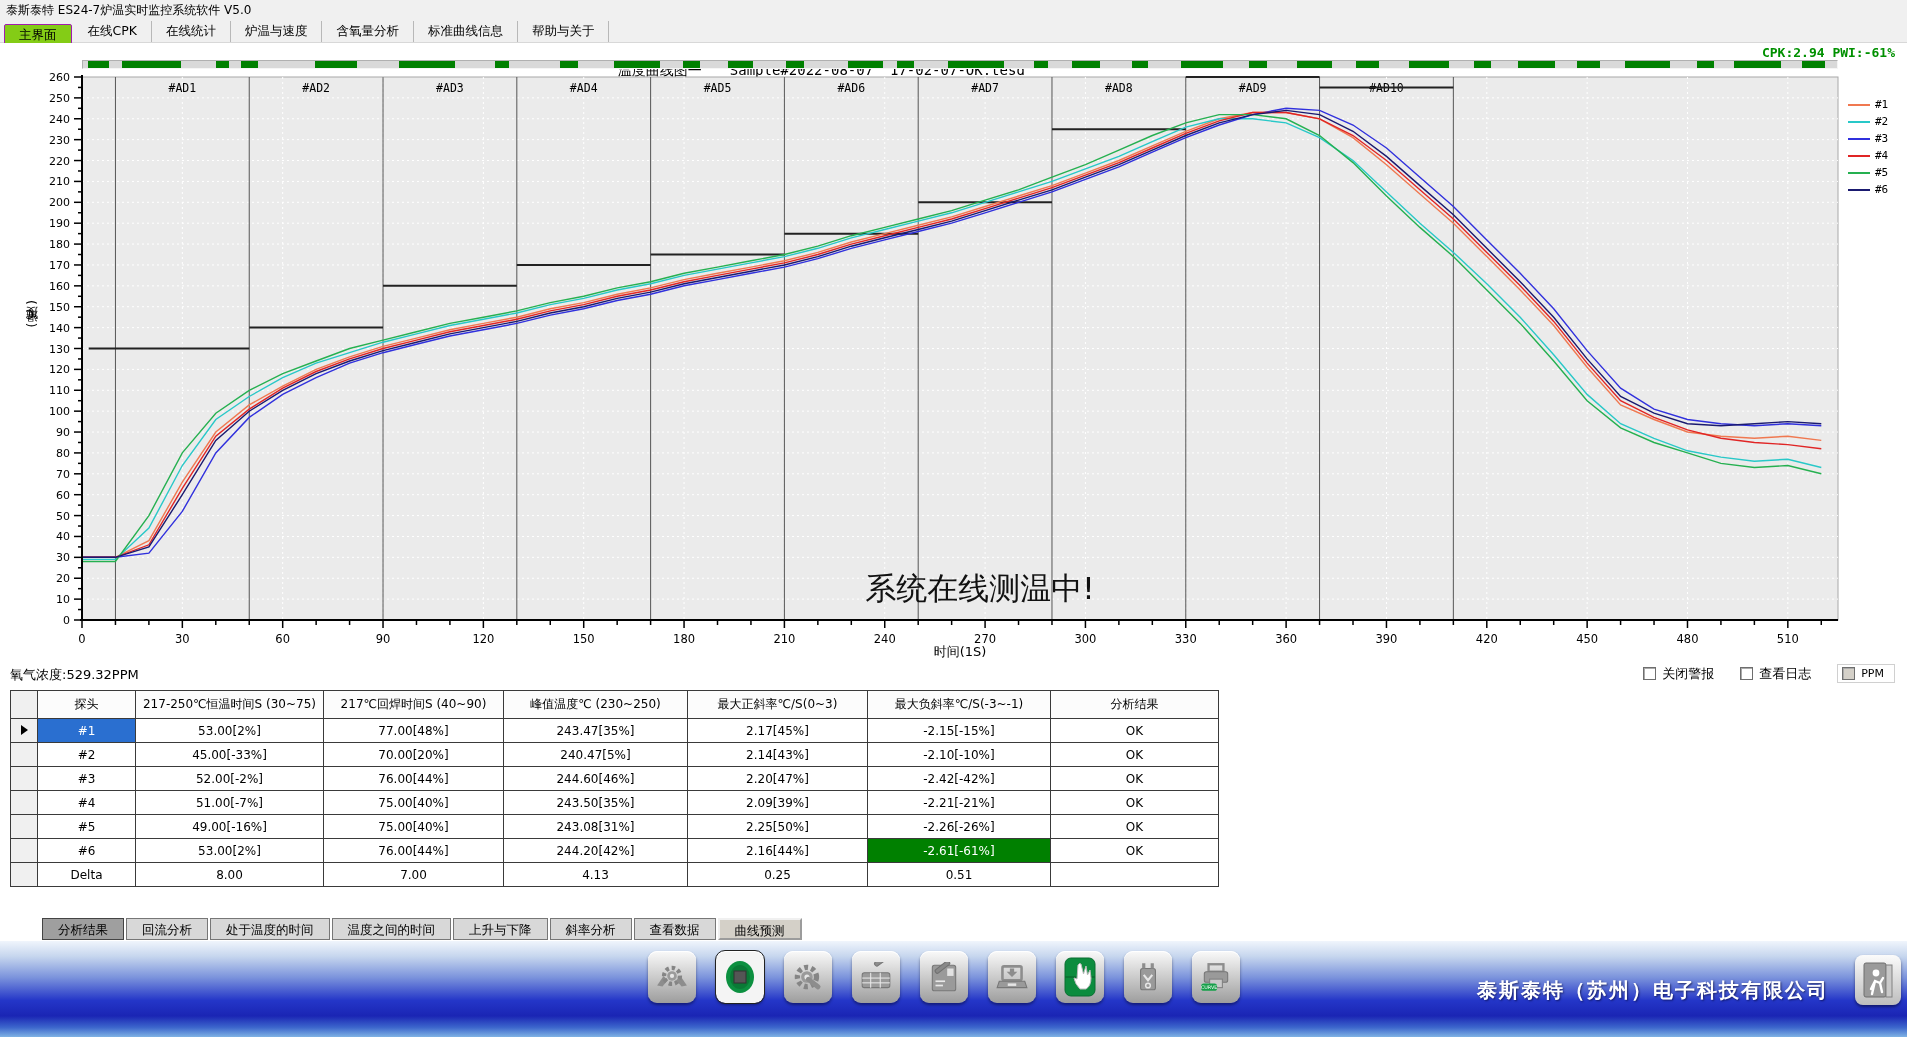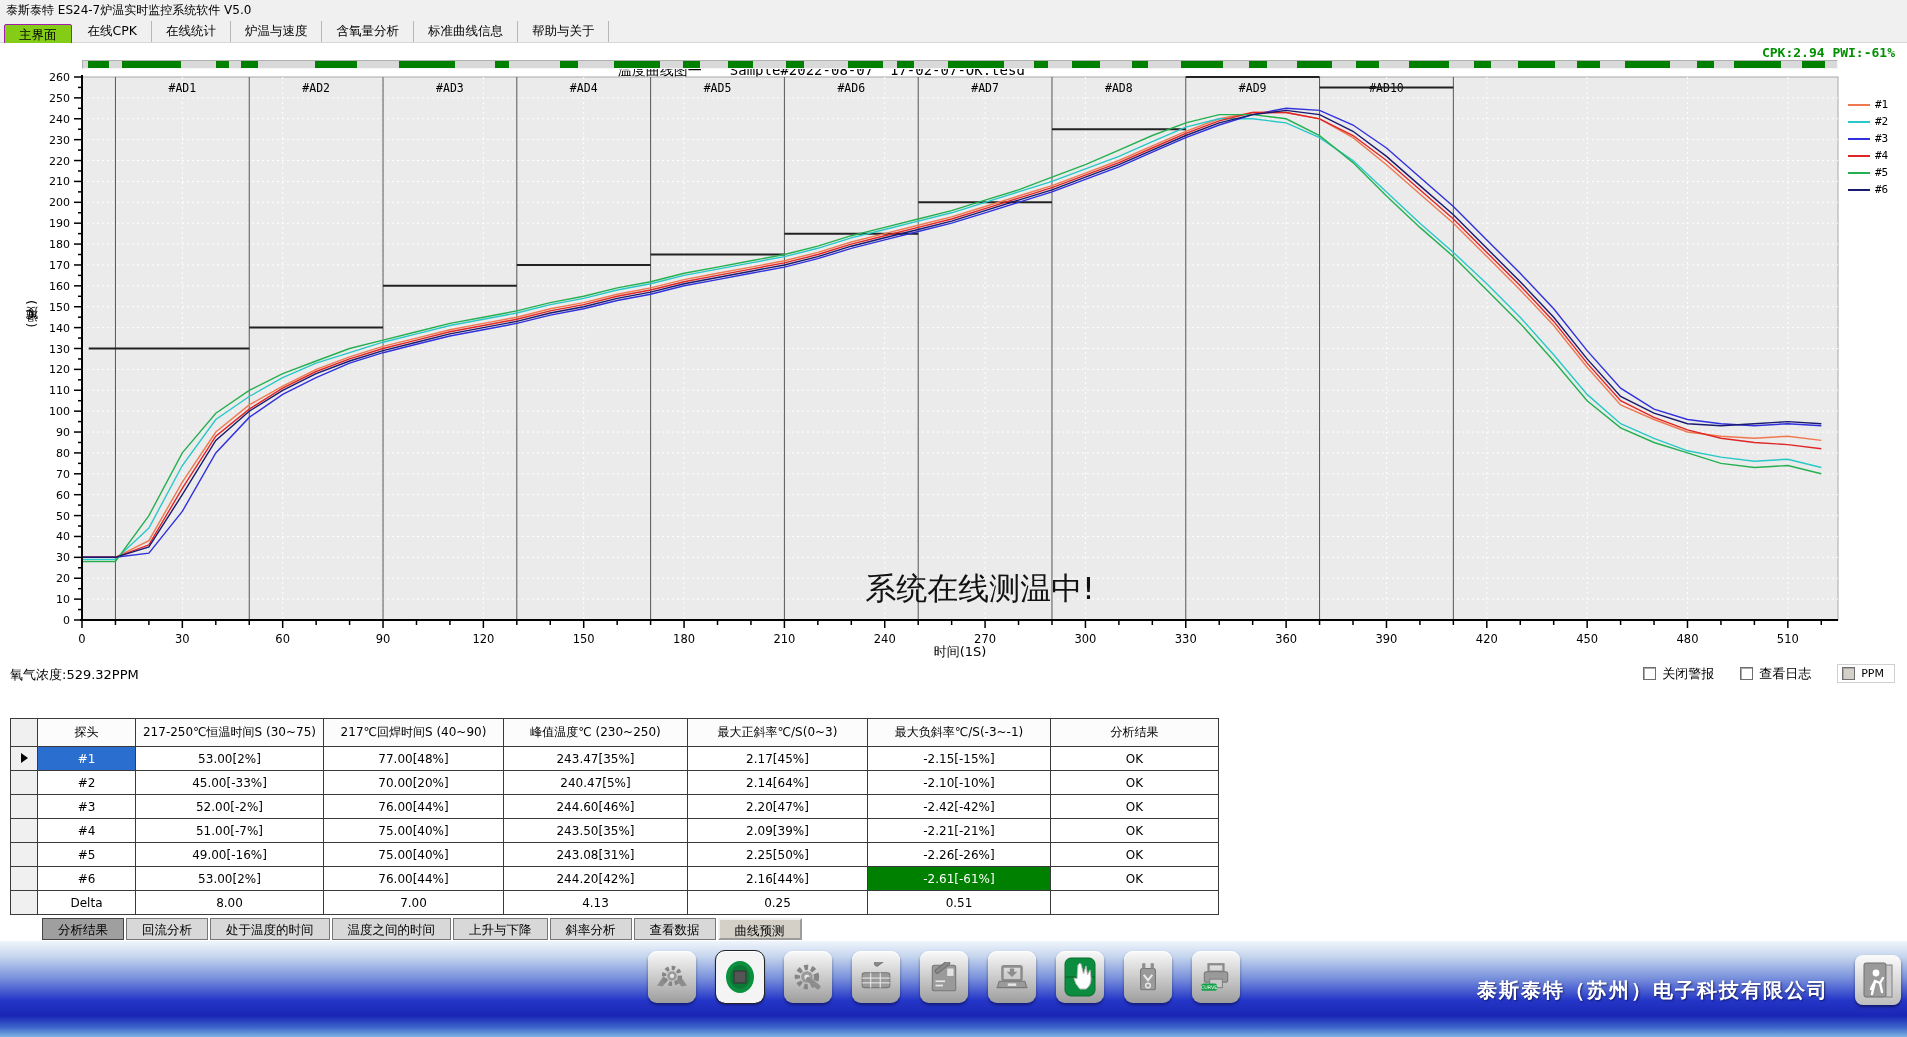--- a/index.html
+++ b/index.html
@@ -38,21 +38,21 @@
   #oxygen-label { position:absolute; left:10px; top:4px; font-size:13px; color:#000; }
   #checkbox-row { position:absolute; right:12px; top:2px; display:flex; gap:26px; align-items:center; }
   .cb-wrap { display:flex; align-items:center; gap:6px; font-size:13px; cursor:default; }
   .cb-box { width:13px; height:13px; background:#fff; border:1px solid #6e6e6e;
             box-shadow:inset 1px 1px 0 #aaa; }
   .cb-wrap.disabled { border:1px solid #d0d0d0; padding:2px 10px 2px 4px; }
   .cb-wrap.disabled .cb-box { background:#d4d0c8; }
   .cb-wrap.disabled .cb-label { font-size:11px; }
   
   #table-wrap { position:absolute; left:10px; top:690px; }
-  table { border-collapse:collapse;margin-top:28px; }
+  table { border-collapse:collapse; }
   th,td { border:1px solid #3a3a3a; font-size:12px; text-align:center; height:24px;
           padding:0 4px; color:#000; background:#fff; font-weight:normal; }
   th { height:28px; background:#fcfcfc; }
   td.selector, th.selector { background:#f0f0f0; }
   td.cell-selected { background:#2a6fd0; color:#fff; }
   td.cell-green { background:#008000; color:#fff; }
   .row-arrow { width:0; height:0; display:inline-block; border-left:7px solid #000;
                border-top:5px solid transparent; border-bottom:5px solid transparent; }
   
   #bottom-tabs { position:absolute; left:42px; top:918px; display:flex; }
@@ -441,21 +441,21 @@
           <td>2.17[45%]</td>
           <td>-2.15[-15%]</td>
           <td>OK</td>
         </tr>
         <tr>
           <td class="selector"></td>
           <td>#2</td>
           <td>45.00[-33%]</td>
           <td>70.00[20%]</td>
           <td>240.47[5%]</td>
-          <td>2.14[64%]</td>
+          <td>2.14[43%]</td>
           <td>-2.10[-10%]</td>
           <td>OK</td>
         </tr>
         <tr>
           <td class="selector"></td>
           <td>#3</td>
           <td>52.00[-2%]</td>
           <td>76.00[44%]</td>
           <td>244.60[46%]</td>
           <td>2.20[47%]</td>

